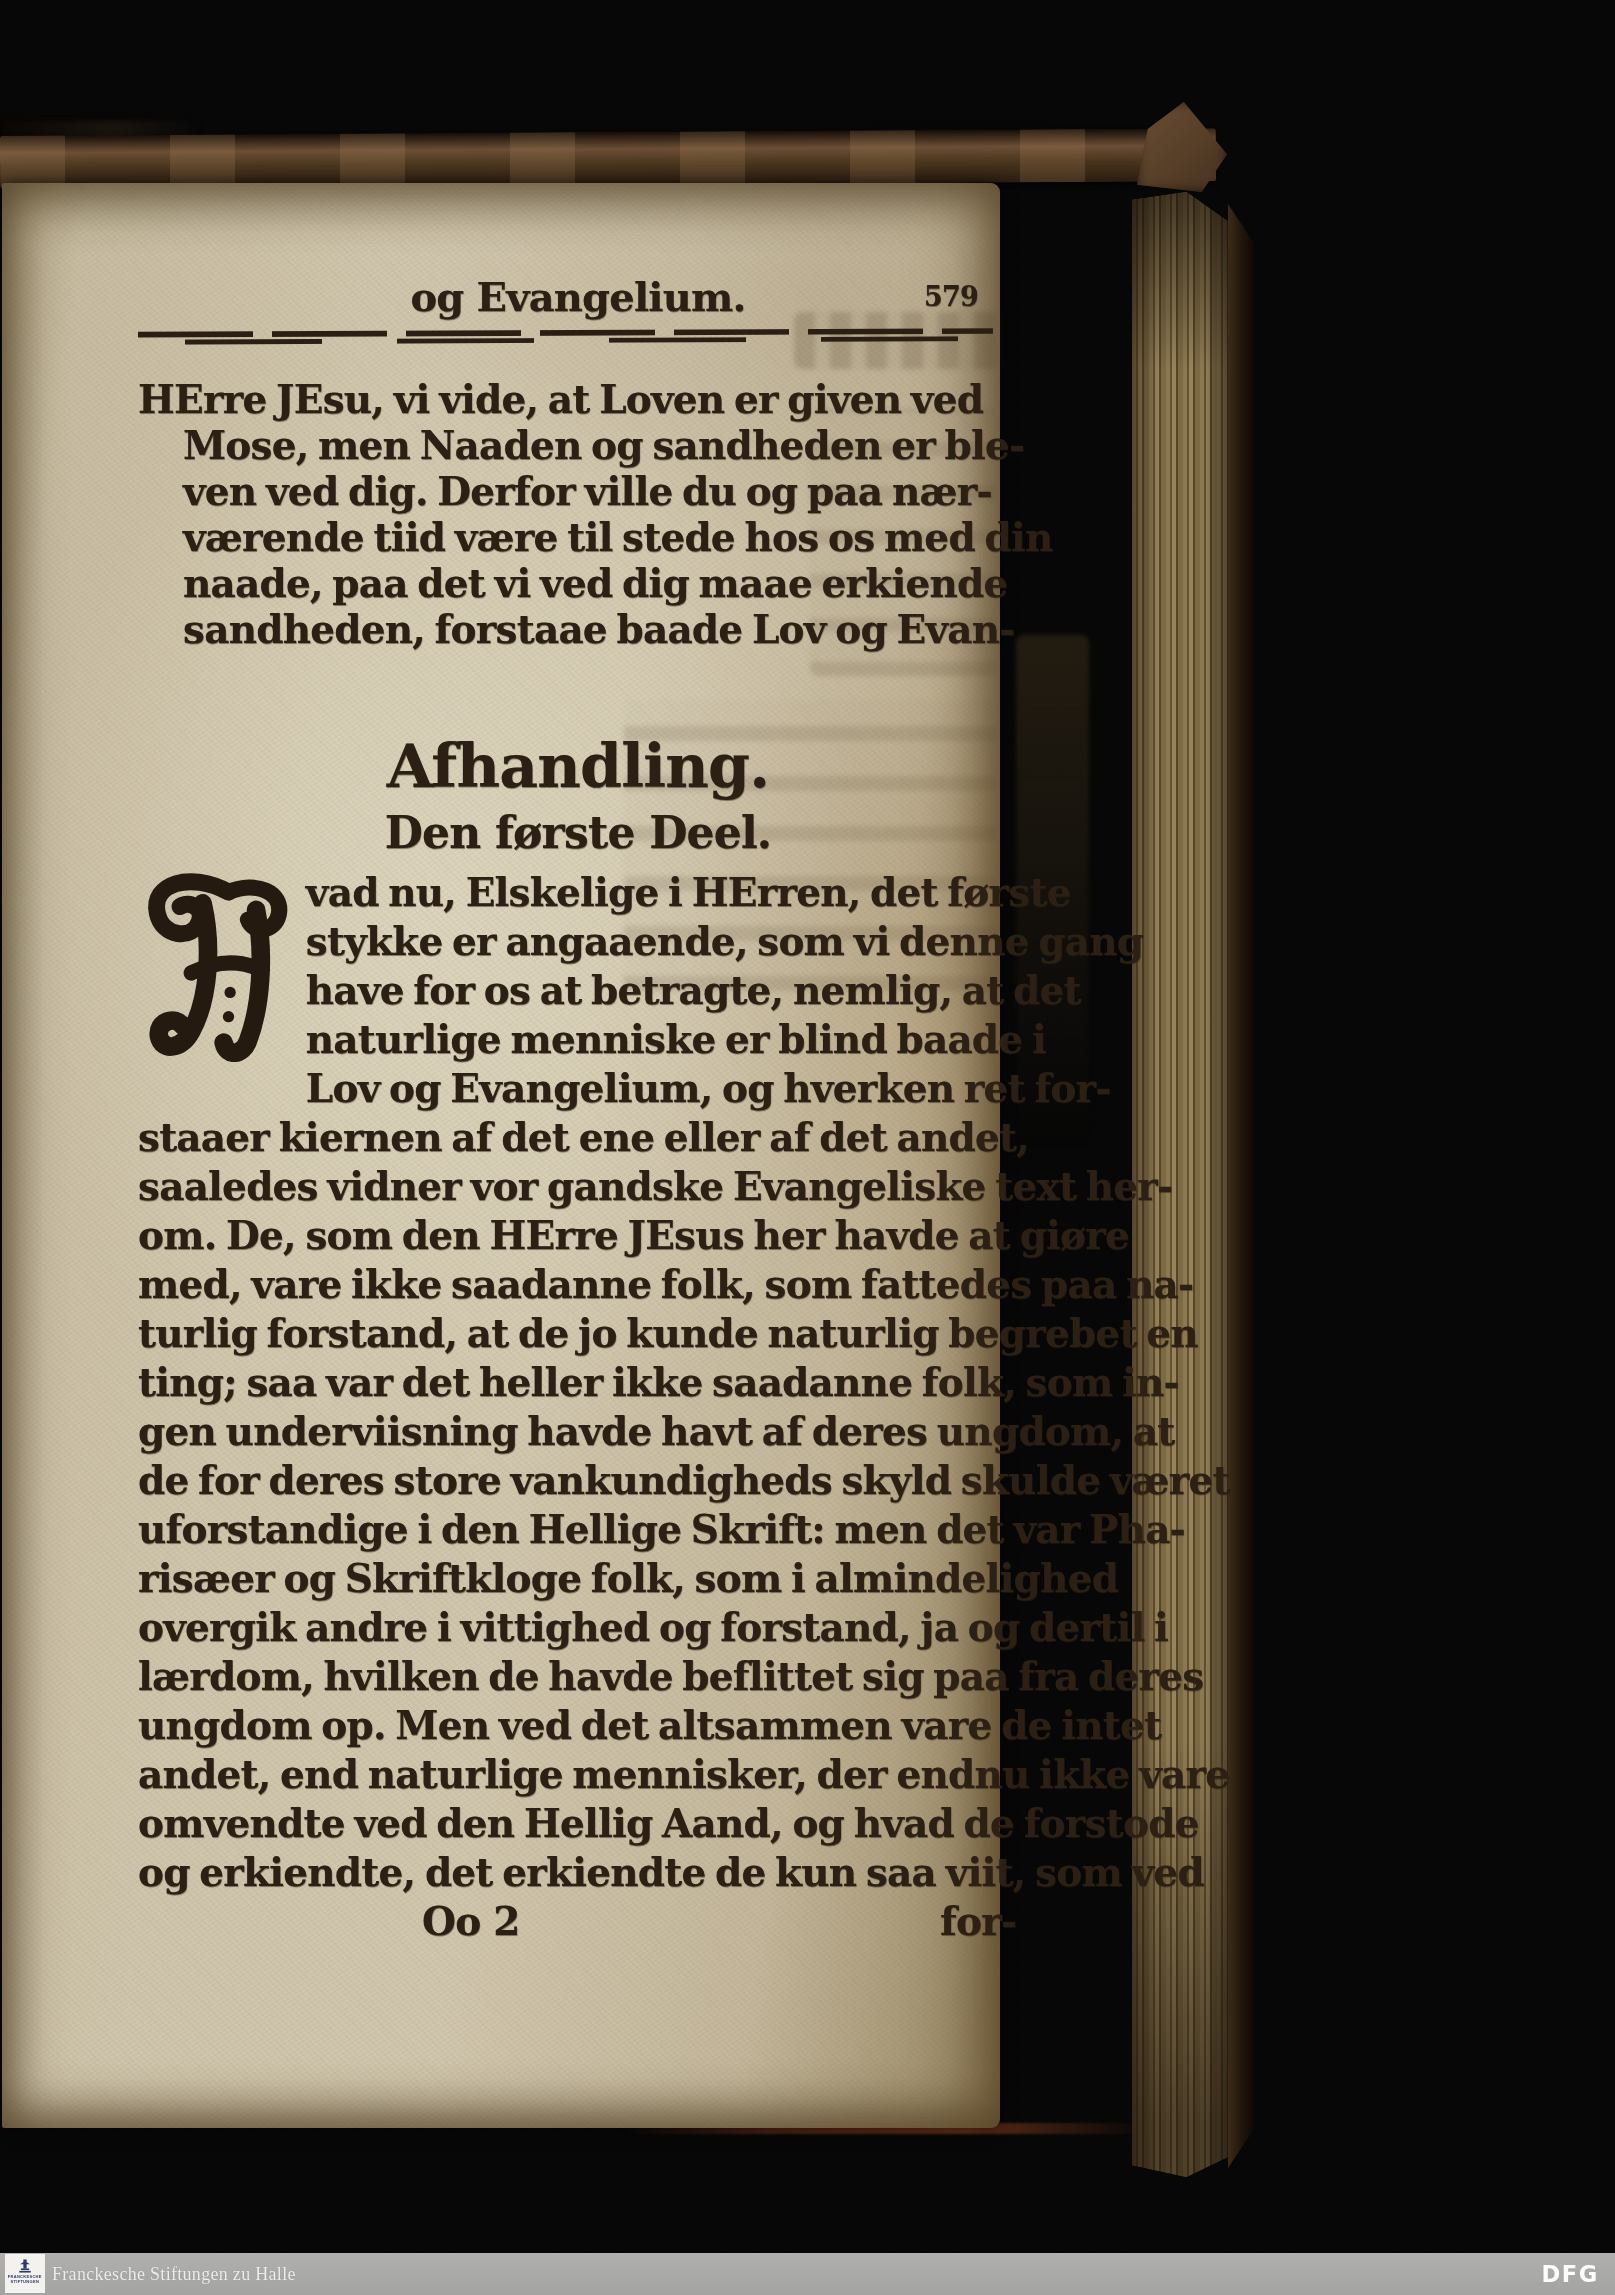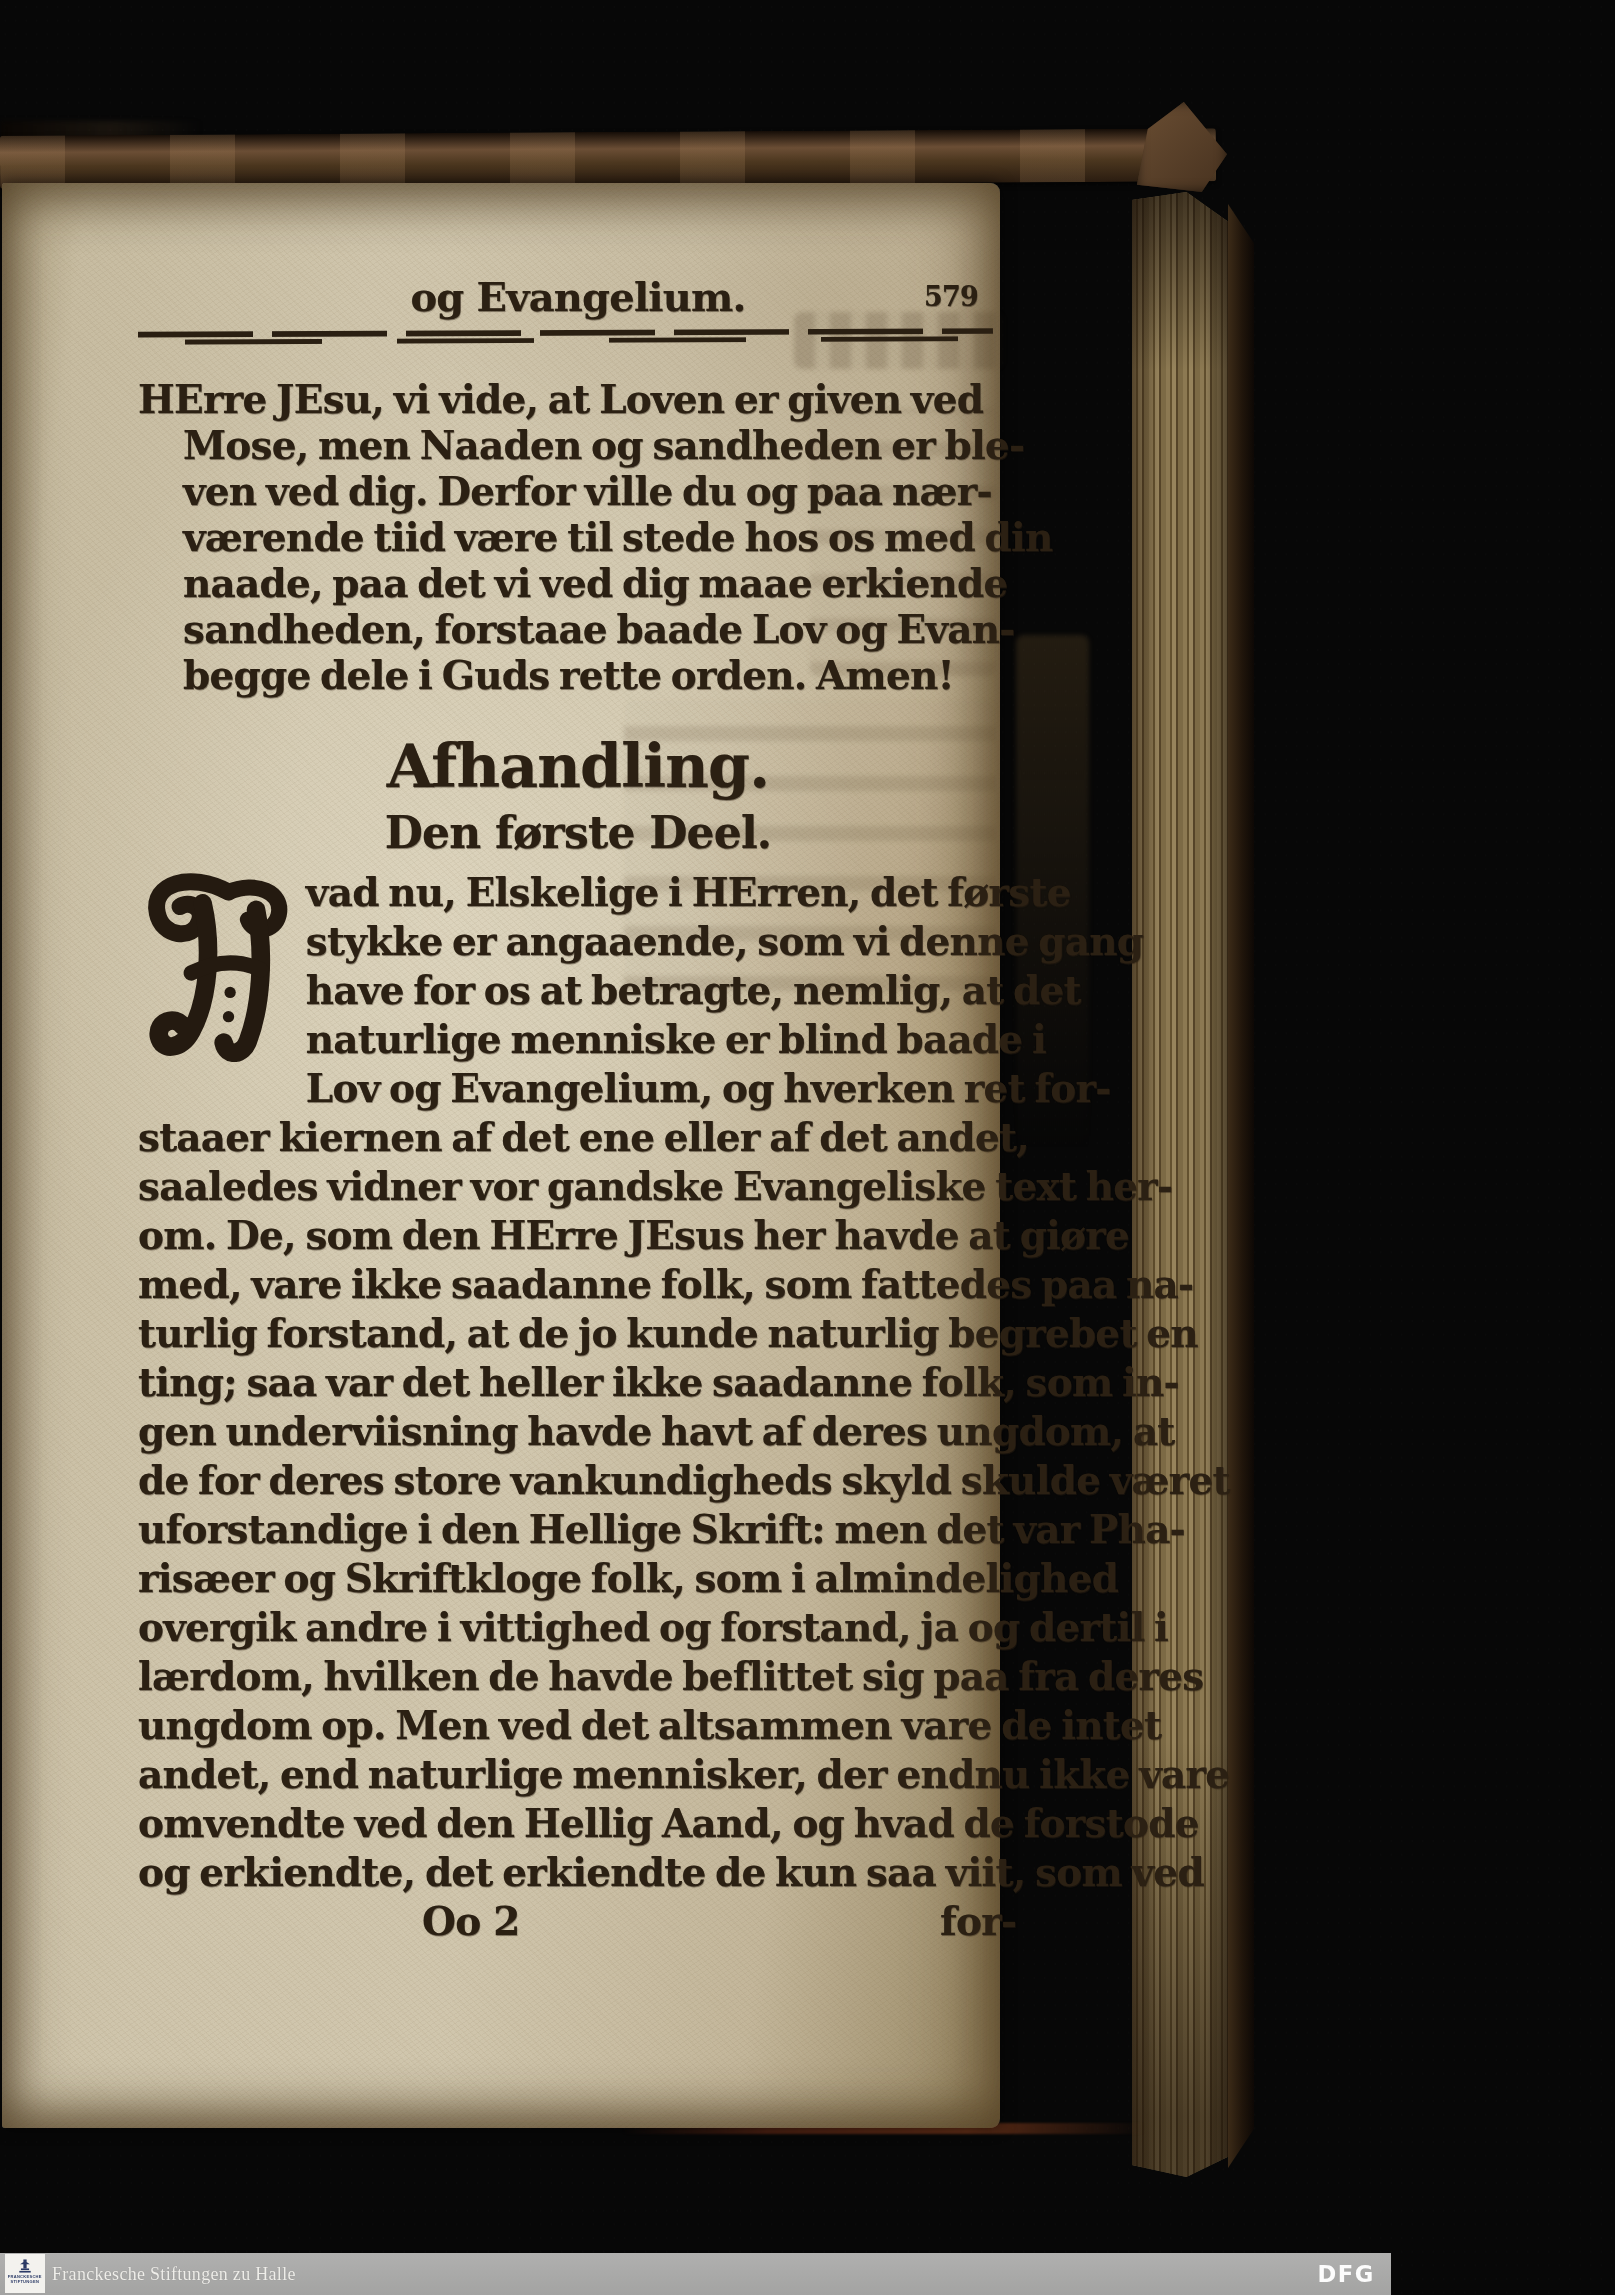--- a/index.html
+++ b/index.html
@@ -123,21 +123,21 @@
   .para2 .b-line{white-space:nowrap;}
   .dropcap-box{float:left;width:163px;height:197px;margin-right:4.8px;position:relative;}
   .dropcap-box svg{position:absolute;left:-4.8px;top:3.2px;}
   .sig-row{position:absolute;top:1714px;left:0;width:100%;height:49px;
     font-size:39px;line-height:49px;letter-spacing:-0.8px;text-align:right;}
   .sig{position:absolute;left:284px;}
   .catch{position:absolute;right:1.6px;margin-left:21px;}
 
   
   .footer{
-    position:absolute;left:0;bottom:0;width:1391px;height:42px;
+    position:absolute;left:0;bottom:0;width:1615px;height:42px;
     background:linear-gradient(180deg,#b0b0af,#a3a3a2);
   }
   .logo-box{
     position:absolute;left:4.8px;bottom:1.6px;width:40px;height:39px;background:#f3f2ee;
     display:flex;flex-direction:column;align-items:center;justify-content:flex-start;
     padding-top:2.4px;box-sizing:border-box;
   }
   .logo-box svg{display:block;}
   .logo-line{font-family:"Liberation Sans", sans-serif;font-weight:700;font-size:4px;
     line-height:4.8px;letter-spacing:0.3px;color:#2b3a66;text-align:center;}
@@ -181,21 +181,20 @@
 
       <div class="head-rule"></div>
 
       <div class="prayer">
           <div class="p-line">HErre JEsu, vi vide, at Loven er given ved</div>
           <div class="p-line">Mose, men Naaden og sandheden er ble-</div>
           <div class="p-line">ven ved dig. Derfor ville du og paa nær-</div>
           <div class="p-line">værende tiid være til stede hos os med din</div>
           <div class="p-line">naade, paa det vi ved dig maae erkiende</div>
           <div class="p-line">sandheden, forstaae baade Lov og Evan-</div>
-          <div class="p-line">begge dele i Guds rette orden. Amen!</div>
         </div>
 
       <div class="heading">Afhandling.</div>
       <div class="subheading">Den første Deel.</div>
 
       <div class="para2">
         <div class="dropcap-box" aria-hidden="true">
           <svg width="170" height="191" viewBox="0 0 210 236">
             <g fill="none" stroke="#241a10" stroke-linecap="round">
               <path d="M118 26 C70 0 22 16 30 52 C36 82 74 86 82 62 C88 46 70 36 58 44" stroke-width="21"></path>

